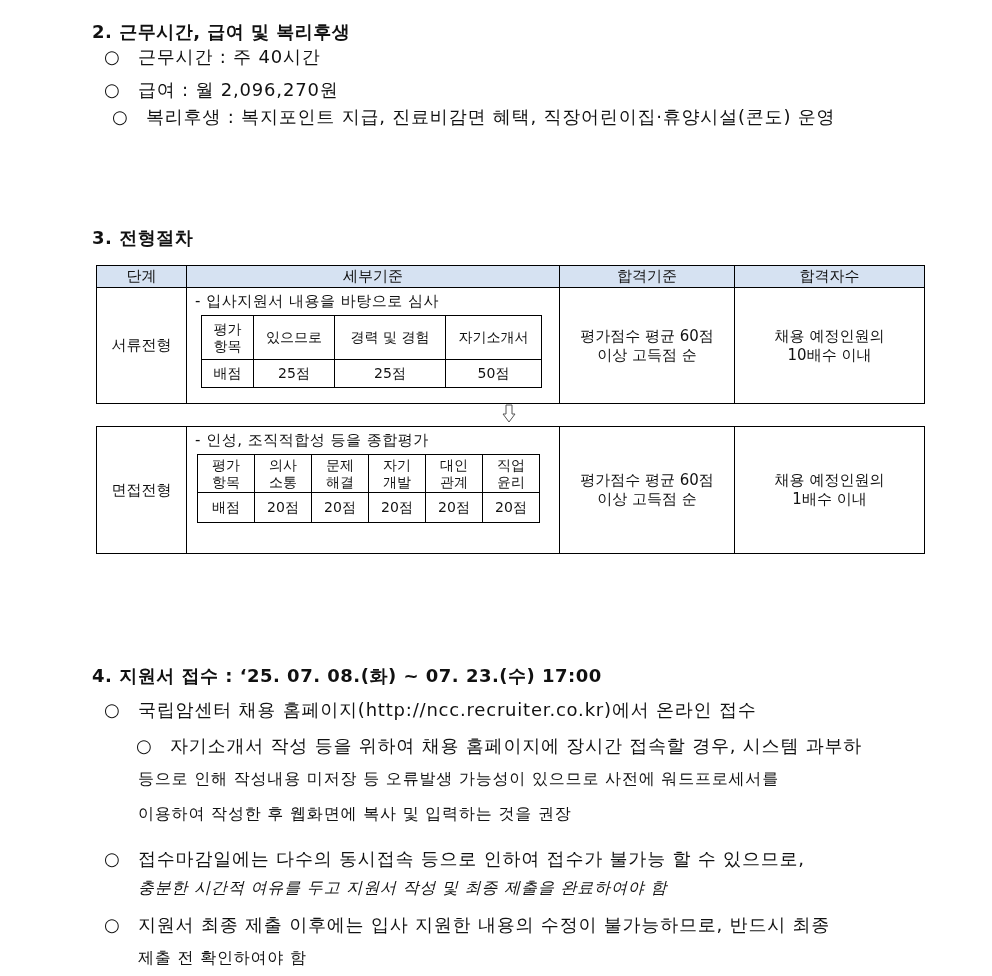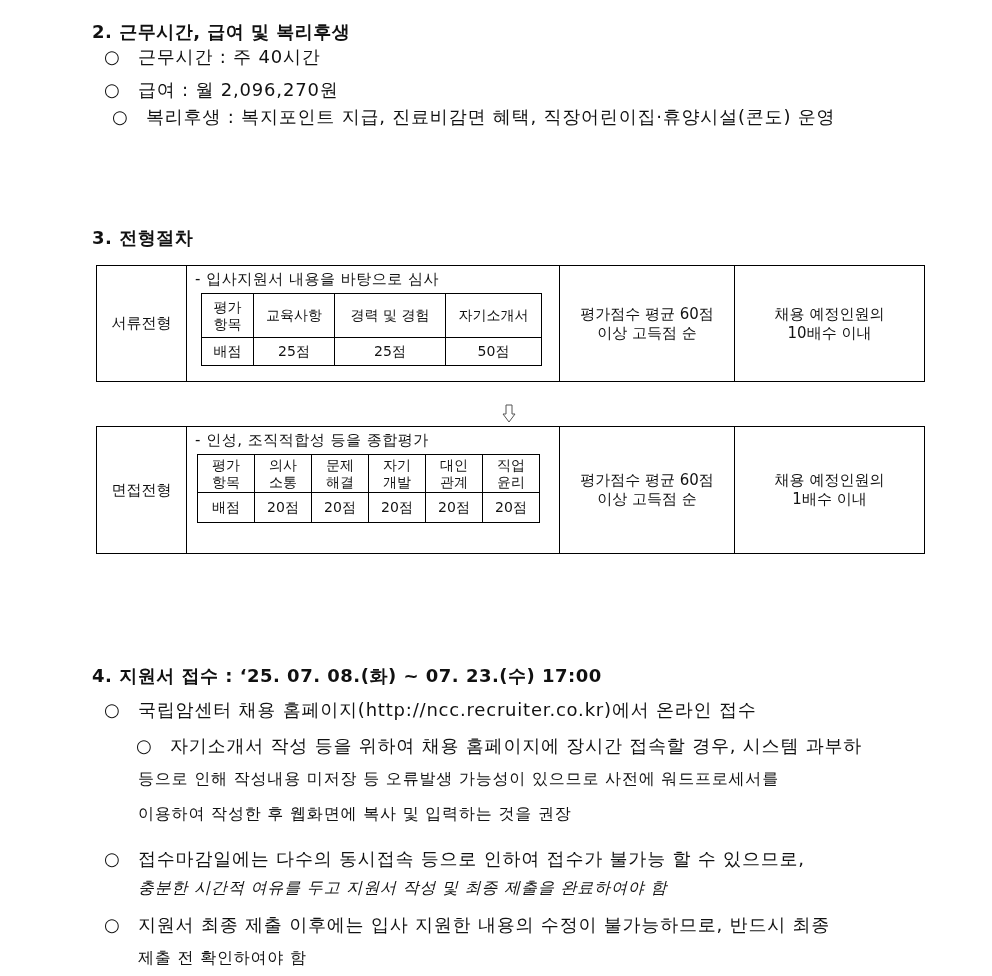--- a/index.html
+++ b/index.html
@@ -31,35 +31,41 @@
 <div class="abs h2" style="left:92px;top:226px;">3. 전형절차</div>
 
 <table class="main" style="top:265px;">
   <colgroup>
       <col style="width:90px">
       <col style="width:373px">
       <col style="width:175px">
       <col style="width:190px">
     </colgroup>
   <tbody>
+      <tr>
+    <th>단계</th>
+    <th>세부기준</th>
+    <th>합격기준</th>
+    <th>합격자수</th>
+  </tr>
   <tr style="height:116px;">
     <td>서류전형</td>
     <td class="detail-cell">
       <div class="detail-desc">- 입사지원서 내용을 바탕으로 심사</div>
       <table class="inner" style="margin-left:6px;width:340px;">
         <colgroup>
               <col style="width:52px">
               <col style="width:81px">
               <col style="width:111px">
               <col style="width:96px">
             </colgroup>
         <tbody>
               <tr style="height:44px;">
           <td><span>평가</span><br><span>항목</span></td>
-          <td>교육사항</td>
+          <td>있으므로</td>
           <td>경력 및 경험</td>
           <td>자기소개서</td>
         </tr>
         <tr style="height:28px;">
           <td>배점</td>
           <td>25점</td>
           <td>25점</td>
           <td>50점</td>
         </tr>
       </tbody>

